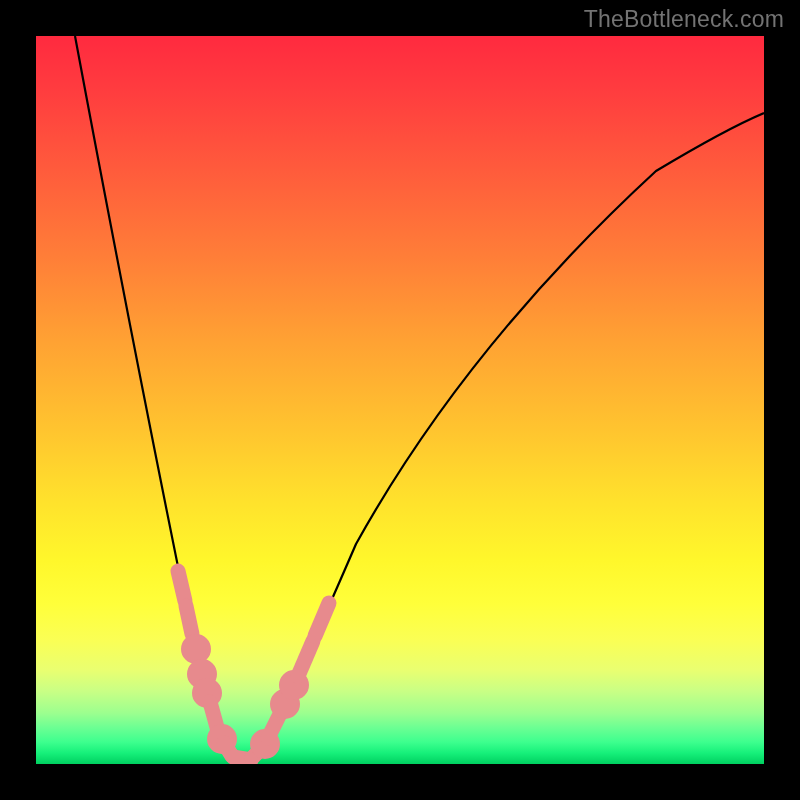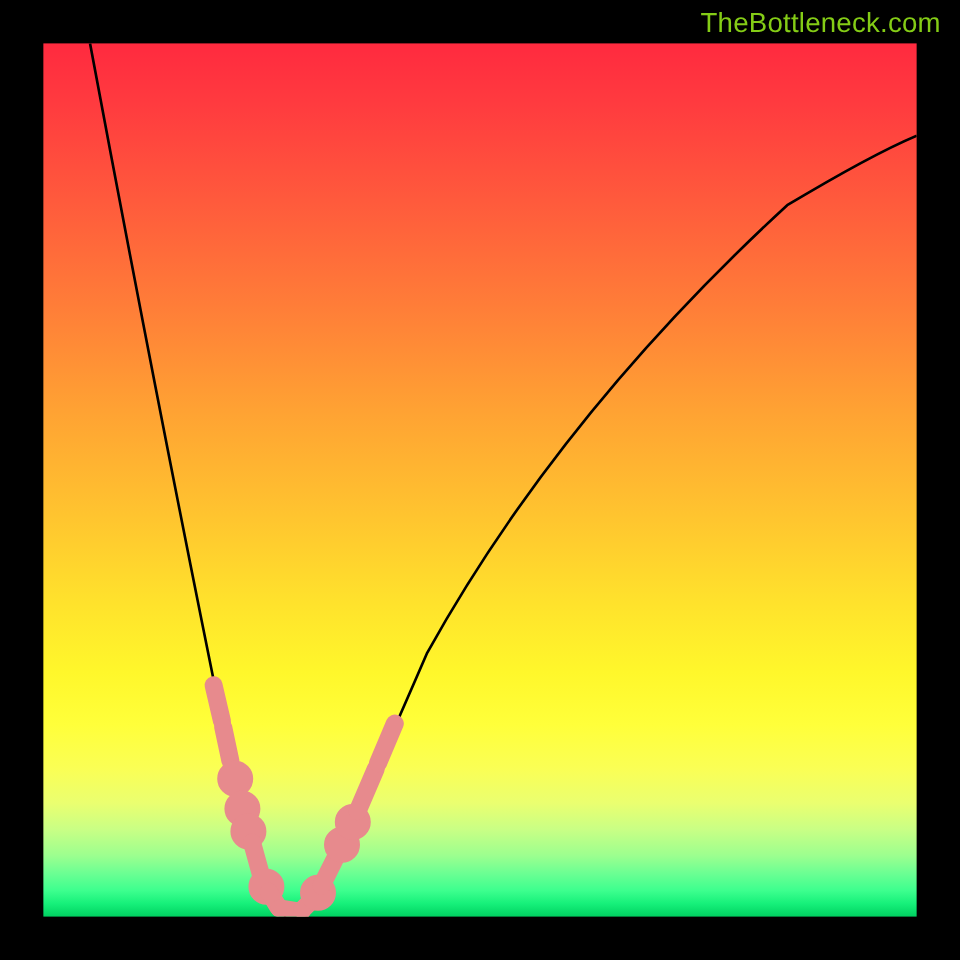--- a/index.html
+++ b/index.html
@@ -48,21 +48,21 @@
       #6cff93 95%,
       #3dff8e 97%,
       #16f07a 98.5%,
       #00d060 100%
     );
   }
   .watermark {
     position: absolute;
     top: 6px;
     right: 16px;
-    color: #84cc16;
+    color: #737373;
     font-size: 23px;
     letter-spacing: 0.2px;
     font-weight: 400;
   }
   svg.curves {
     position: absolute;
     inset: 0;
   }
 </style>
 </head>

